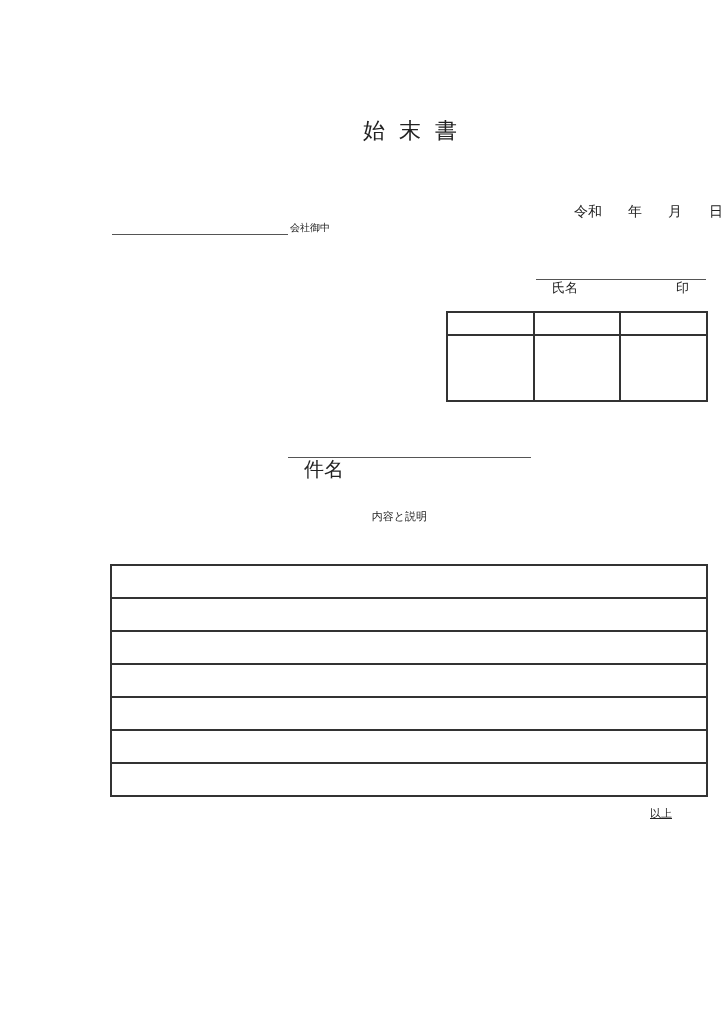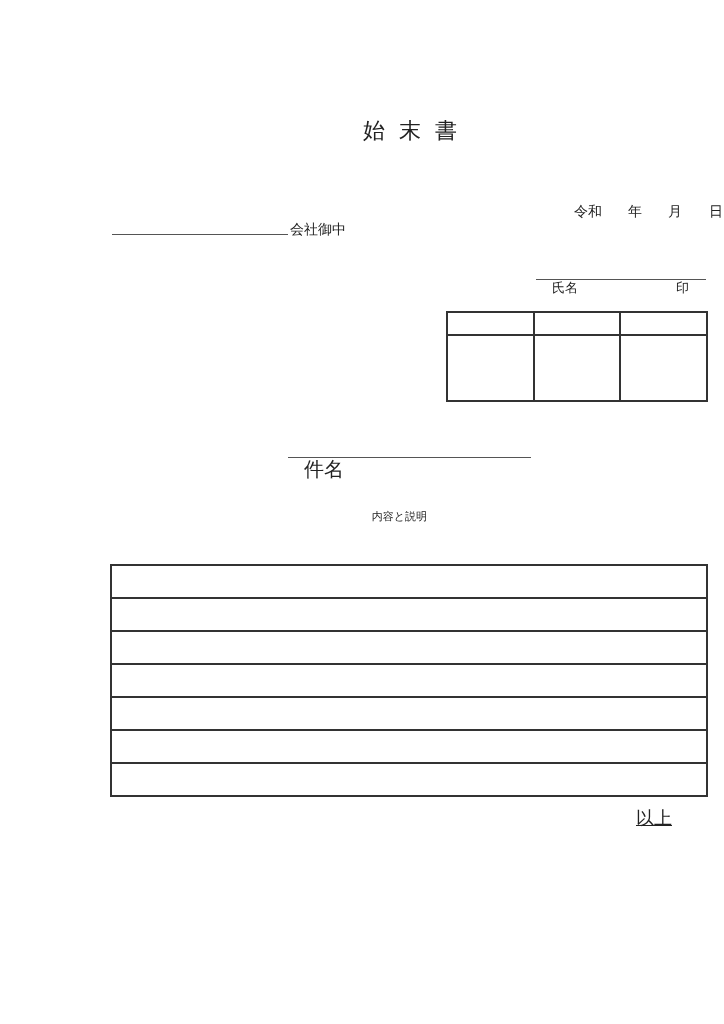--- a/index.html
+++ b/index.html
@@ -7,39 +7,39 @@
     body { position: relative; font-family: "DejaVu Sans", "Liberation Sans", sans-serif; color: #222222; }
     .abs { position: absolute; }
     .title {
       left: 0; width: 724px; top: 68px; text-align: center;
       font-family: "DejaVu Serif", "Liberation Serif", serif;
       font-size: 22px; letter-spacing: 14px; padding-left: 14px; color: #222;
     }
     .date-row { top: 139px; left: 500px; width: 160px; height: 18px; font-size: 14px; }
     .date-row span { position: absolute; top: 0; }
     .company-line { left: 64px; top: 186px; width: 176px; border-bottom: 1px solid #555; }
-    .company-label { left: 242px; top: 173px; font-size: 14px; font-family: Liberation Mono, monospace; }
+    .company-label { left: 242px; top: 173px; font-size: 10px; font-family: Liberation Mono, monospace; }
     .name-row { left: 488px; top: 215px; width: 170px; height: 17px; border-bottom: 1px solid #555; font-size: 13px; }
     .name-row .lbl { position: absolute; left: 0; top: 0; }
     .name-row .seal { position: absolute; right: 1px; top: 0; }
     .stamp-table {
       left: 398px; top: 263px; width: 262px; height: 90px;
       border-collapse: collapse; table-layout: fixed;
     }
     .stamp-table td { border: 2px solid #333; }
     .stamp-table tr.head td { height: 23px; }
     .stamp-table tr.body td { height: 66px; }
     .subject-row { left: 240px; top: 393px; width: 243px; height: 17px; border-bottom: 1px solid #555; font-size: 20px; }
     .subject-row span { position: absolute; left: 0; top: -1px; }
     .content-heading { left: 0; width: 703px; top: 461px; text-align: center; font-size: 11px; }
     .content-table {
       left: 62px; top: 516px; width: 598px; border-collapse: collapse; table-layout: fixed;
     }
     .content-table td { border: 2px solid #333; height: 33px; }
-    .closing { right: 68px; top: 758px; font-size: 18px; text-decoration: underline; }
+    .closing { right: 68px; top: 758px; font-size: 11px; text-decoration: underline; }
   </style>
 </head>
 <body>
 
 <div class="abs title">始末書</div>
 
 <div class="abs date-row">
   <span style="left:10px">令和</span>
   <span style="left:64px">年</span>
   <span style="left:104px">月</span>

